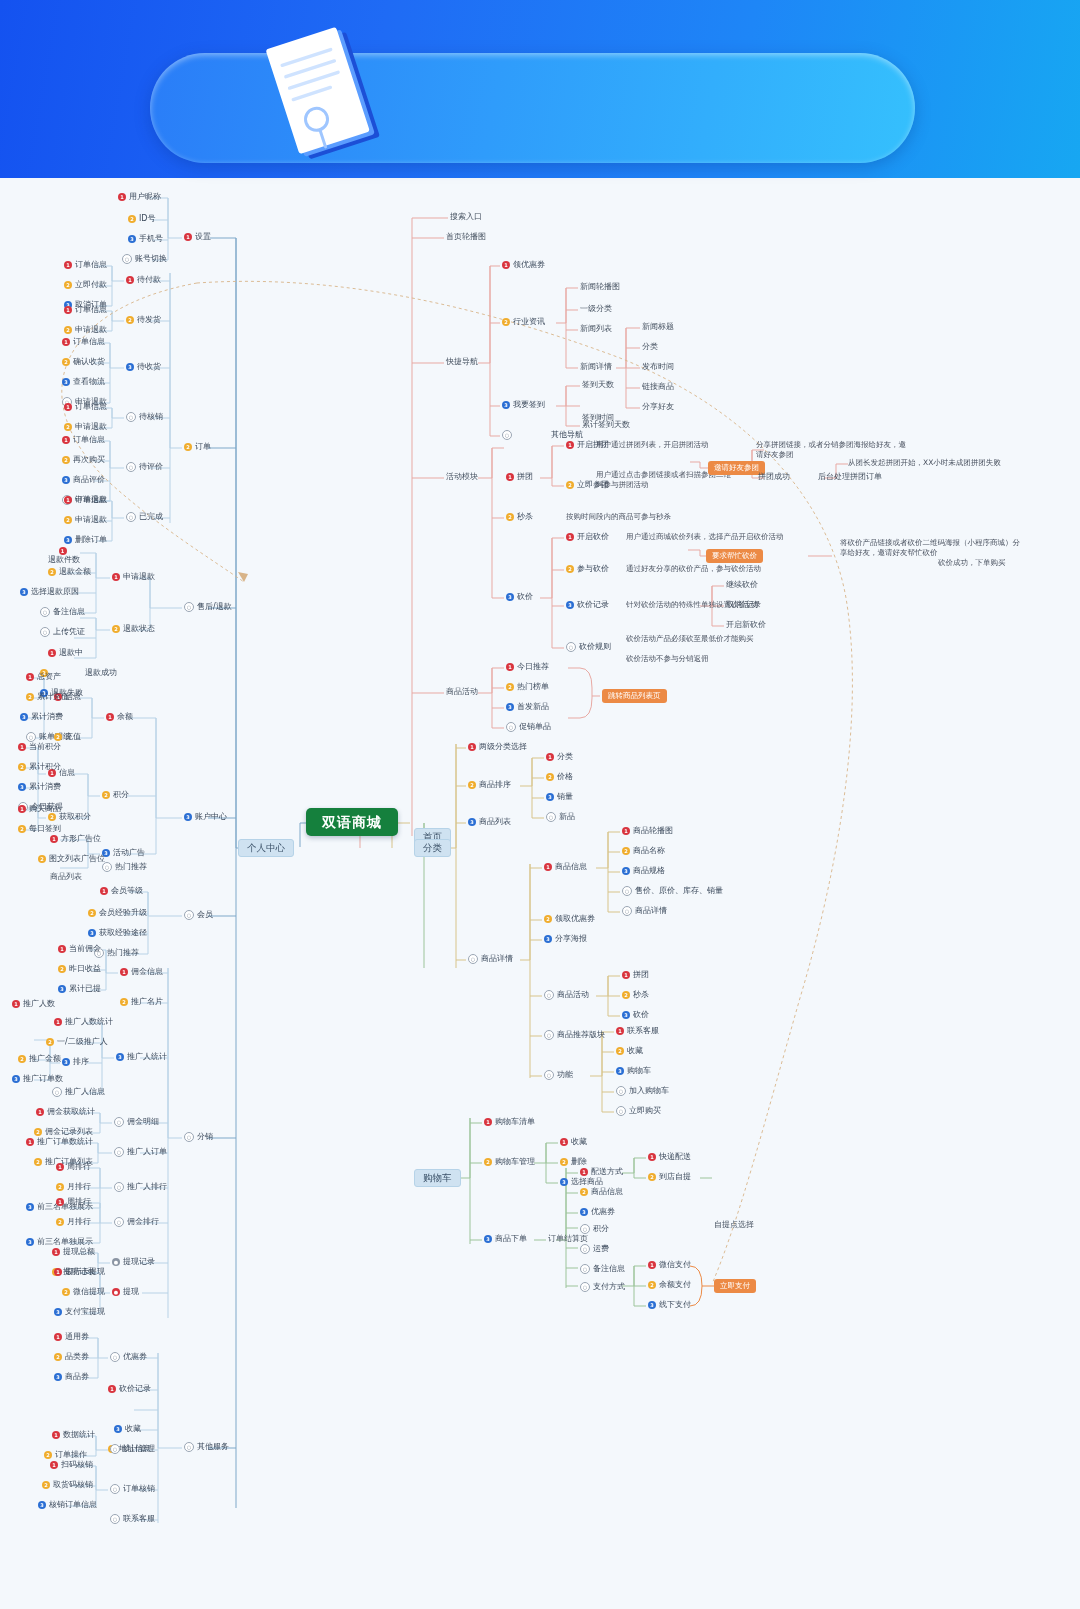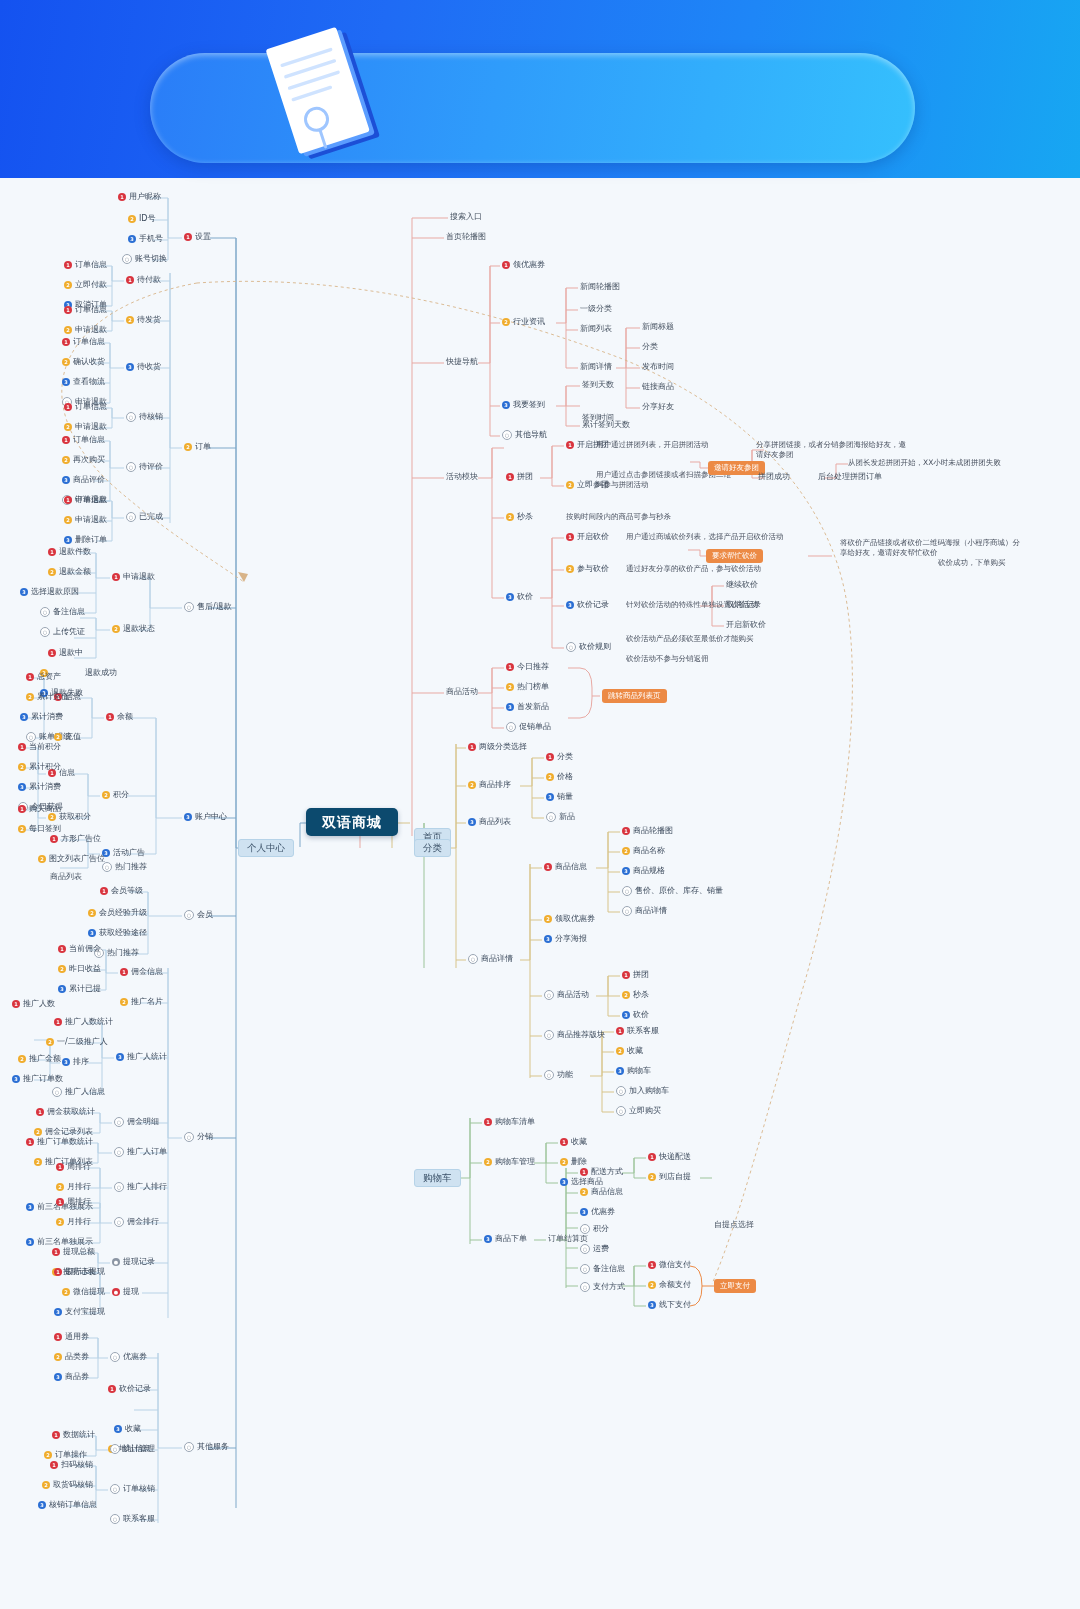--- a/index.html
+++ b/index.html
@@ -49,21 +49,21 @@
   .b-yellow{background:#f0ad2e;}
   .b-blue{background:#2b6fd4;}
   .b-grey{background:#fff;border:1px solid #9aa6b4;color:#7a8796 !important;}
   .b-dark{background:#8b95a3;}
 
   .lvl1{
     background:#cfe2f1;border:1px solid #b6d3e8;border-radius:3px;
     padding:3px 8px;font-size:9.5px;color:#3b5168;
   }
   .root{
-    background:#0c4a6e;color:#fff;border-radius:5px;
+    background:#15803d;color:#fff;border-radius:5px;
     padding:9px 16px;font-size:14px;font-weight:bold;letter-spacing:1px;
     box-shadow:0 2px 5px rgba(40,60,100,.3);
   }
   .hl{
     background:#ec8a45;color:#fff;border-radius:3px;
     padding:2px 6px;font-size:7.5px;
   }
   .plain{color:#44505f;}
   .desc{color:#4a5260;font-size:7.5px;white-space:normal;}
 </style>
@@ -363,21 +363,21 @@
     </div>
 
 <div class="node" style="left:184px;top:424px;">
       <span class="bullet b-grey">○</span>
       <span>售后/退款</span>
     </div>
 <div class="node" style="left:112px;top:394px;">
       <span class="bullet b-red">1</span>
       <span>申请退款</span>
     </div>
-<div class="node" style="left:48px;top:369px;">
+<div class="node" style="left:48px;top:369px;flex-direction:column;">
       <span class="bullet b-red">1</span>
       <span>退款件数</span>
     </div>
 <div class="node" style="left:48px;top:389px;">
       <span class="bullet b-yellow">2</span>
       <span>退款金额</span>
     </div>
 <div class="node" style="left:20px;top:409px;">
       <span class="bullet b-blue">3</span>
       <span>选择退款原因</span>
@@ -755,21 +755,21 @@
 <div class="node plain" style="left:642px;top:204px;">链接商品</div>
 <div class="node plain" style="left:642px;top:224px;">分享好友</div>
 
 <div class="node" style="left:502px;top:222px;">
       <span class="bullet b-blue">3</span>
       <span>我要签到</span>
     </div>
 <div class="node plain" style="left:582px;top:202px;">签到天数</div>
 <div class="node plain" style="left:582px;top:235px;text-align:right;">签到时间</div>
 <div class="node plain" style="left:582px;top:242px;">累计签到天数</div>
-<div class="node" style="left:502px;top:252px;">
+<div class="node" style="left:502px;top:252px;gap:36px;">
       <span class="bullet b-grey">○</span>
       <span>其他导航</span>
     </div>
 
 <div class="node" style="left:506px;top:294px;">
       <span class="bullet b-red">1</span>
       <span>拼团</span>
     </div>
 <div class="node" style="left:566px;top:262px;">
       <span class="bullet b-red">1</span>

